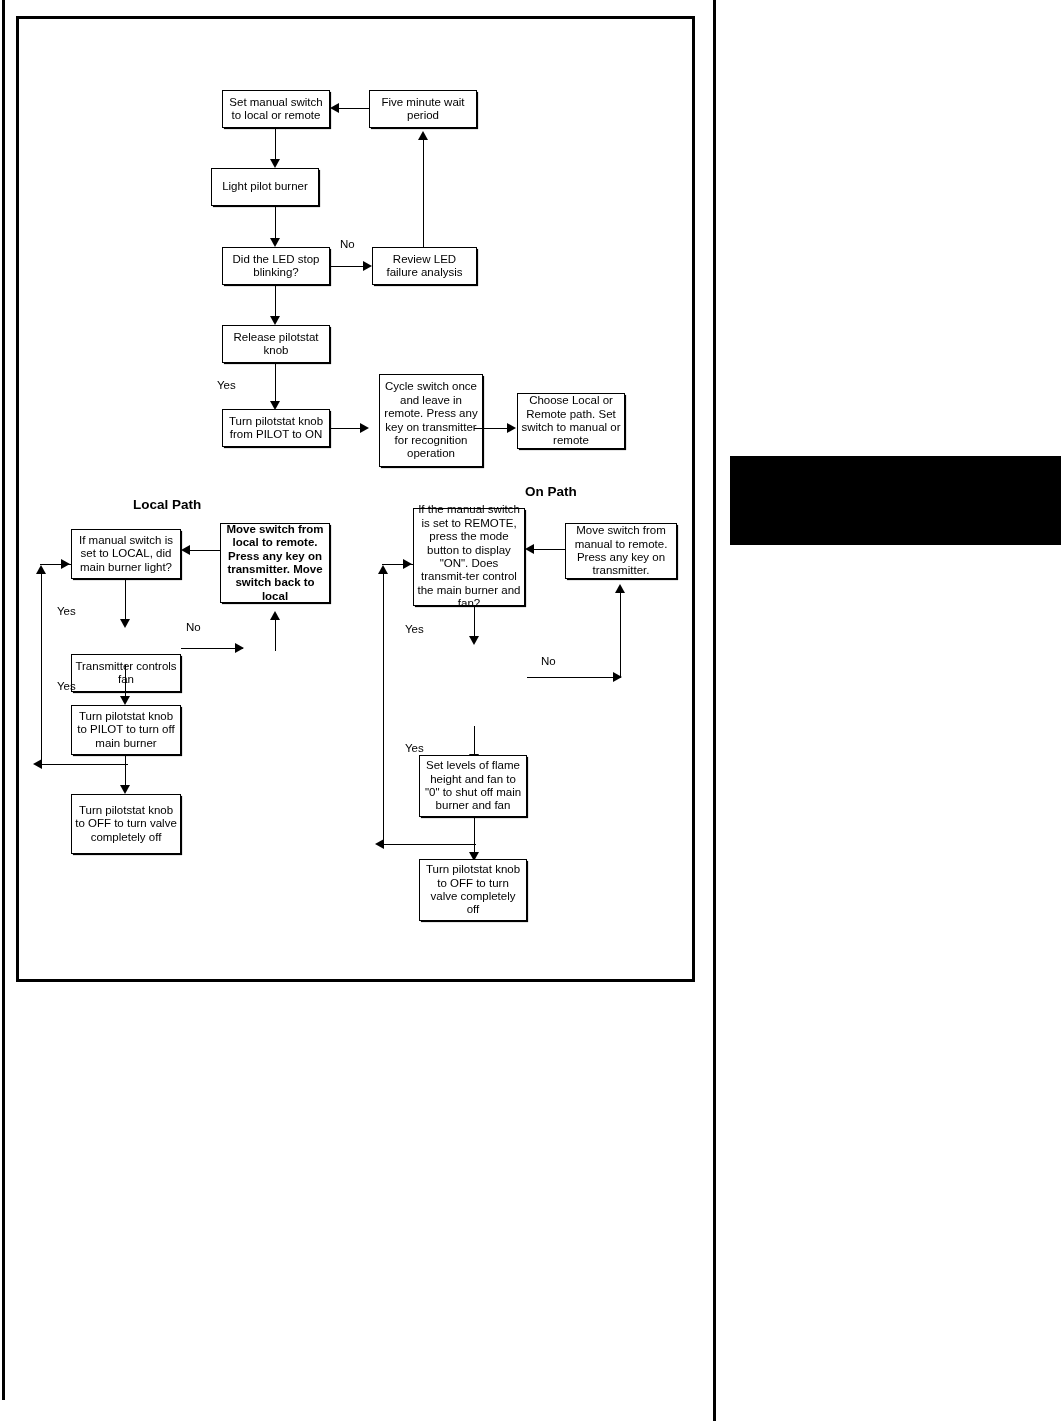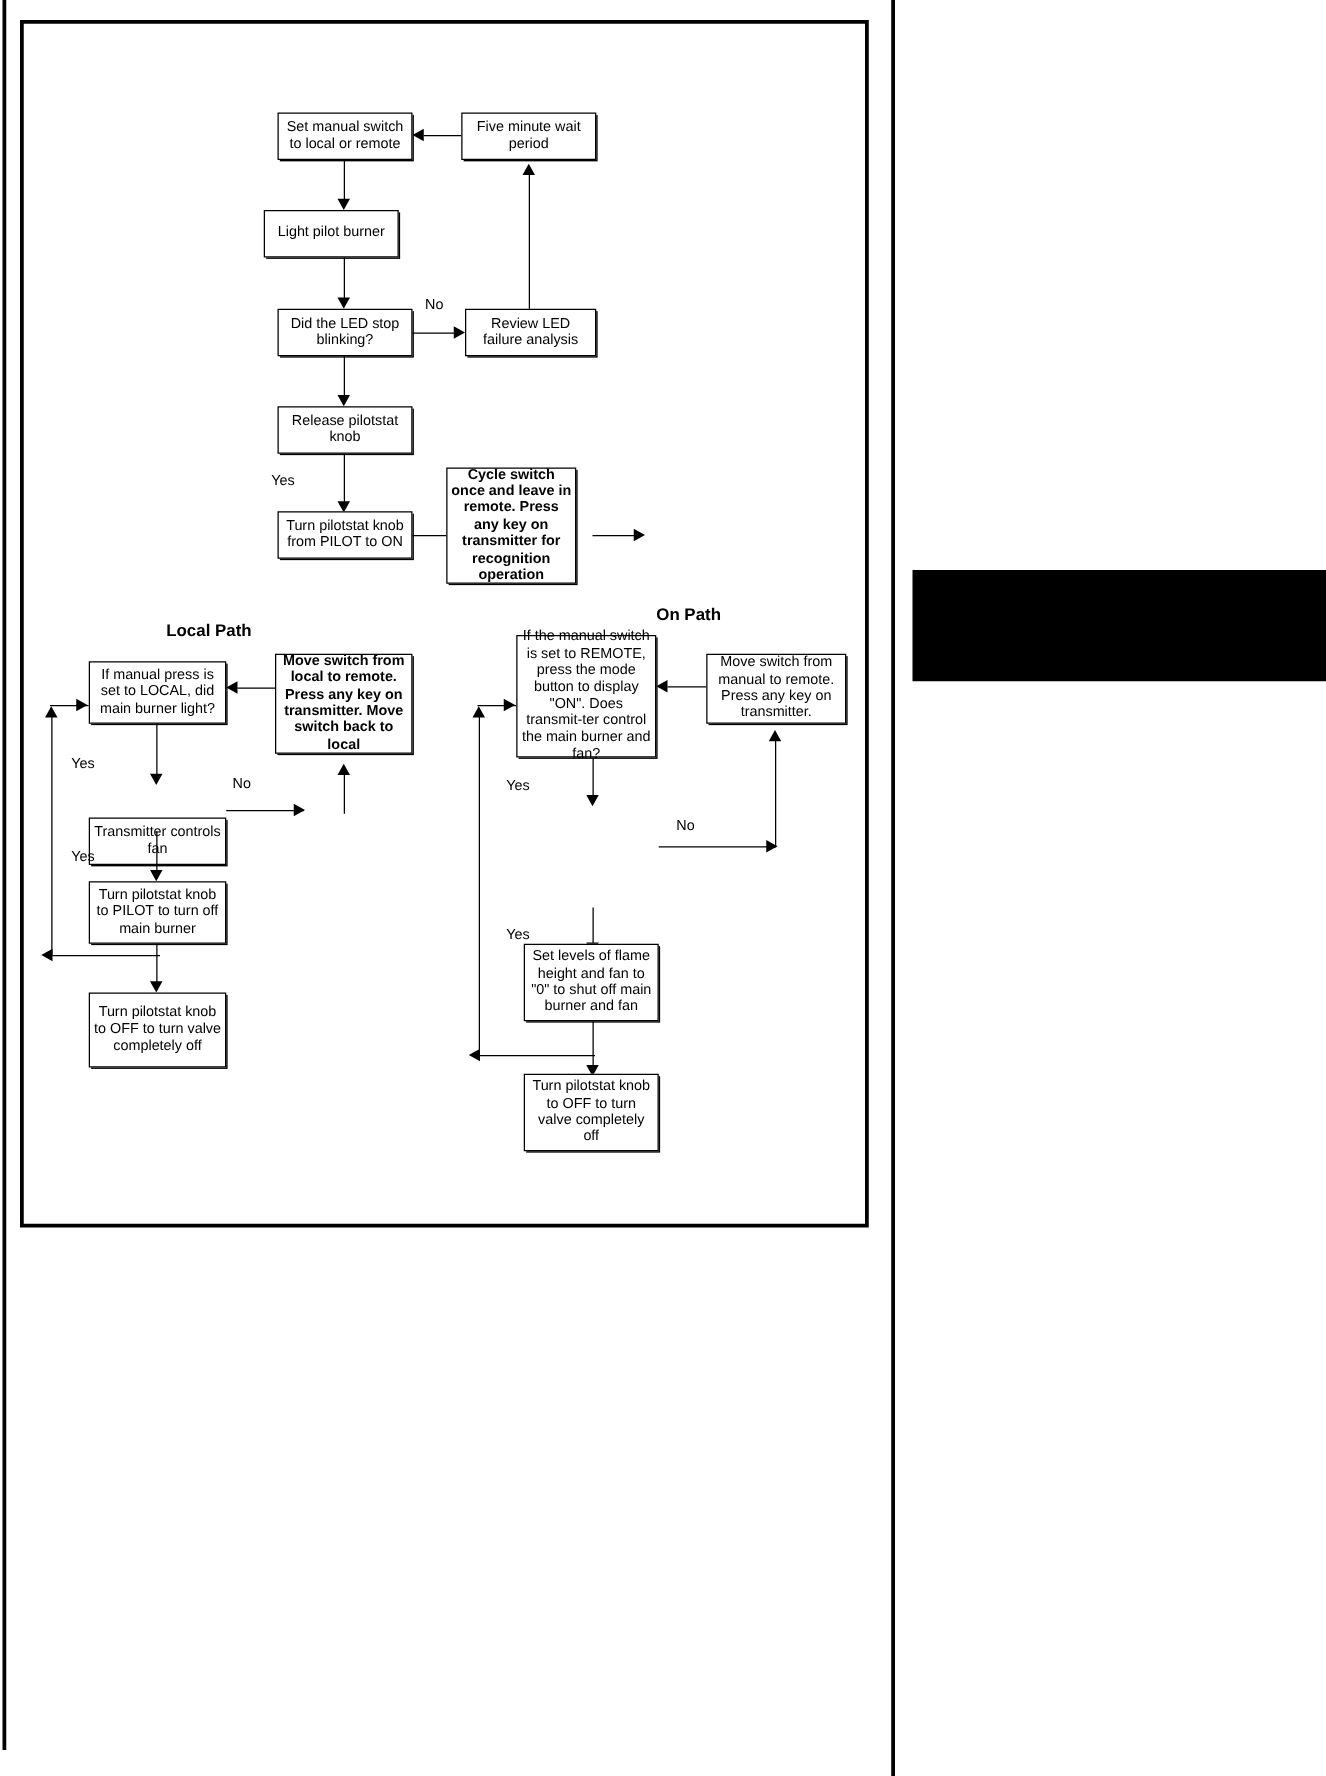--- a/index.html
+++ b/index.html
@@ -177,35 +177,38 @@
     <div class="edge-line edge-v" style="left:256px; top:344px; height:45px;"></div>
     <div class="arrow arrow-down" style="left:251px; top:382px;"></div>
 
     <div class="node" style="left:203px; top:390px; width:108px; height:38px;">
       <span>Turn pilotstat knob from PILOT to ON</span>
     </div>
 
     <div class="edge-line edge-h" style="left:311px; top:409px; width:32px;"></div>
     <div class="arrow arrow-right" style="left:341px; top:404px;"></div>
 
-    <div class="node" style="left:338px; top:355px; width:104px; height:93px;font-weight:bold;">
+    <div class="node" style="left:360px; top:355px; width:104px; height:93px;">
       <span>Cycle switch once and leave in remote. Press any key on transmitter for recognition operation</span>
     </div>
 
     <div class="edge-line edge-h" style="left:455px; top:409px; width:35px;"></div>
     <div class="arrow arrow-right" style="left:488px; top:404px;"></div>
 
+    <div class="node" style="left:498px; top:374px; width:108px; height:56px;">
+      <span>Choose Local or Remote path. Set switch to manual or remote</span>
+    </div>
 
     <div class="section-title" style="left:114px; top:478px;">Local Path</div>
 
     <div class="edge-line edge-h" style="left:21px; top:545px; width:31px;"></div>
     <div class="arrow arrow-right" style="left:42px; top:540px;"></div>
 
     <div class="node" style="left:52px; top:510px; width:110px; height:50px;">
-      <span>If manual press is set to LOCAL, did main burner light?</span>
+      <span>If manual switch is set to LOCAL, did main burner light?</span>
     </div>
 
     <div class="node" style="left:201px; top:504px; width:110px; height:80px;font-weight:bold;">
       <span>Move switch from local to remote. Press any key on transmitter. Move switch back to local</span>
     </div>
 
     <div class="edge-line edge-h" style="left:171px; top:531px; width:30px;"></div>
     <div class="arrow arrow-left" style="left:162px; top:526px;"></div>
 
     <div class="edge-label" style="left:38px; top:586px;">Yes</div>

